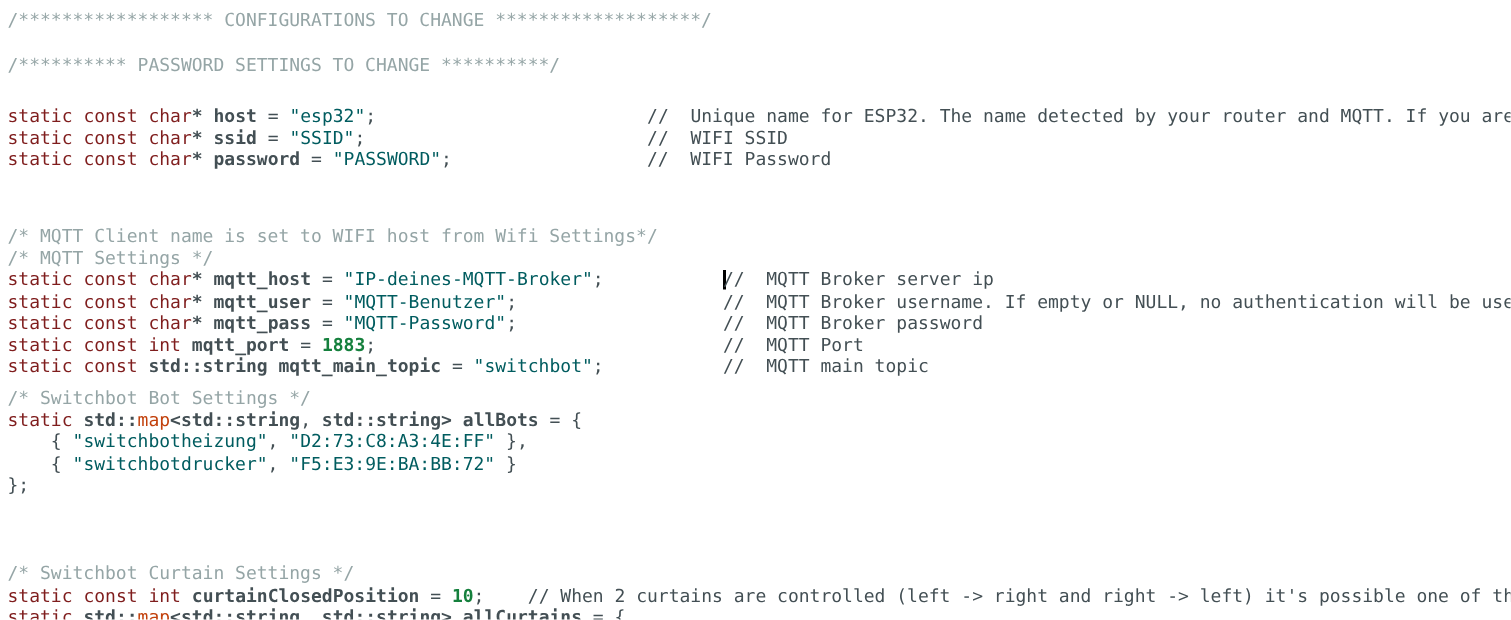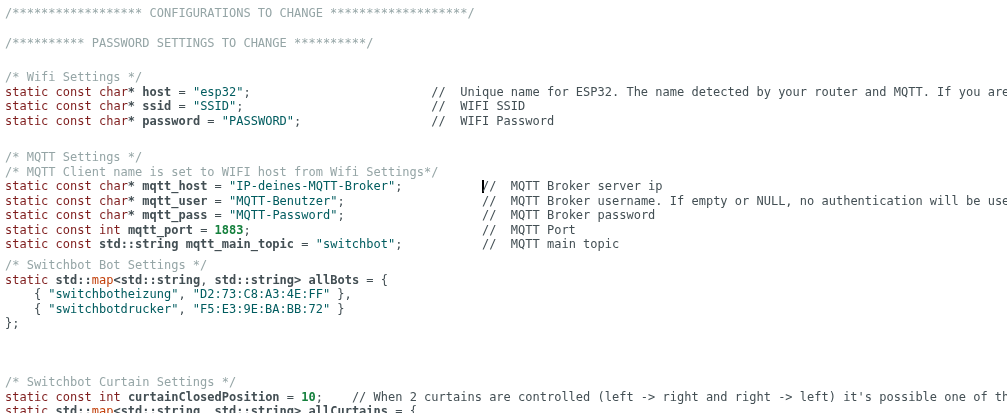--- a/index.html
+++ b/index.html
@@ -45,28 +45,27 @@
 <body>
 
 <div class="editor">
     <div class="section" style="top: 6px;">
       <div class="line"><span class="tok-cm1">/****************** CONFIGURATIONS TO CHANGE *******************/</span></div>
     </div>
     <div class="section" style="top: 36px;">
       <div class="line"><span class="tok-cm1">/********** PASSWORD SETTINGS TO CHANGE **********/</span></div>
     </div>
     <div class="section" style="top: 70px;">
-      <div class="line"><span class="tok-cm1">/* Wifi Settings */</span></div>
       <div class="line"><span class="tok-kw">static</span><span class="tok-op"> </span><span class="tok-kw">const</span><span class="tok-op"> </span><span class="tok-kw">char</span><span class="tok-id">*</span><span class="tok-op"> </span><span class="tok-id">host</span><span class="tok-op"> = </span><span class="tok-str">"esp32"</span><span class="tok-op">;</span><span class="tok-op">                         </span><span class="tok-cm2">//  Unique name for ESP32. The name detected by your router and MQTT. If you are usi</span></div>
       <div class="line"><span class="tok-kw">static</span><span class="tok-op"> </span><span class="tok-kw">const</span><span class="tok-op"> </span><span class="tok-kw">char</span><span class="tok-id">*</span><span class="tok-op"> </span><span class="tok-id">ssid</span><span class="tok-op"> = </span><span class="tok-str">"SSID"</span><span class="tok-op">;</span><span class="tok-op">                          </span><span class="tok-cm2">//  WIFI SSID</span></div>
       <div class="line"><span class="tok-kw">static</span><span class="tok-op"> </span><span class="tok-kw">const</span><span class="tok-op"> </span><span class="tok-kw">char</span><span class="tok-id">*</span><span class="tok-op"> </span><span class="tok-id">password</span><span class="tok-op"> = </span><span class="tok-str">"PASSWORD"</span><span class="tok-op">;</span><span class="tok-op">                  </span><span class="tok-cm2">//  WIFI Password</span></div>
     </div>
     <div class="section" style="top: 150px;">
+      <div class="line"><span class="tok-cm1">/* MQTT Client name is set to WIFI host from Wifi Settings*/</span></div>
       <div class="line"><span class="tok-cm1">/* MQTT Settings */</span></div>
-      <div class="line"><span class="tok-cm1">/* MQTT Client name is set to WIFI host from Wifi Settings*/</span></div>
       <div class="line"><span class="tok-kw">static</span><span class="tok-op"> </span><span class="tok-kw">const</span><span class="tok-op"> </span><span class="tok-kw">char</span><span class="tok-id">*</span><span class="tok-op"> </span><span class="tok-id">mqtt_host</span><span class="tok-op"> = </span><span class="tok-str">"IP-deines-MQTT-Broker"</span><span class="tok-op">;</span><span class="tok-op">           </span><span class="caret"></span><span class="tok-cm2">//  MQTT Broker server ip</span></div>
       <div class="line"><span class="tok-kw">static</span><span class="tok-op"> </span><span class="tok-kw">const</span><span class="tok-op"> </span><span class="tok-kw">char</span><span class="tok-id">*</span><span class="tok-op"> </span><span class="tok-id">mqtt_user</span><span class="tok-op"> = </span><span class="tok-str">"MQTT-Benutzer"</span><span class="tok-op">;</span><span class="tok-op">                   </span><span class="tok-cm2">//  MQTT Broker username. If empty or NULL, no authentication will be used</span></div>
       <div class="line"><span class="tok-kw">static</span><span class="tok-op"> </span><span class="tok-kw">const</span><span class="tok-op"> </span><span class="tok-kw">char</span><span class="tok-id">*</span><span class="tok-op"> </span><span class="tok-id">mqtt_pass</span><span class="tok-op"> = </span><span class="tok-str">"MQTT-Password"</span><span class="tok-op">;</span><span class="tok-op">                   </span><span class="tok-cm2">//  MQTT Broker password</span></div>
       <div class="line"><span class="tok-kw">static</span><span class="tok-op"> </span><span class="tok-kw">const</span><span class="tok-op"> </span><span class="tok-kw">int</span><span class="tok-op"> </span><span class="tok-id">mqtt_port</span><span class="tok-op"> = </span><span class="tok-num">1883</span><span class="tok-op">;</span><span class="tok-op">                                </span><span class="tok-cm2">//  MQTT Port</span></div>
       <div class="line"><span class="tok-kw">static</span><span class="tok-op"> </span><span class="tok-kw">const</span><span class="tok-op"> </span><span class="tok-id">std::string</span><span class="tok-op"> </span><span class="tok-id">mqtt_main_topic</span><span class="tok-op"> = </span><span class="tok-str">"switchbot"</span><span class="tok-op">;</span><span class="tok-op">           </span><span class="tok-cm2">//  MQTT main topic</span></div>
     </div>
     <div class="section" style="top: 258px;">
       <div class="line"><span class="tok-cm1">/* Switchbot Bot Settings */</span></div>
       <div class="line"><span class="tok-kw">static</span><span class="tok-op"> </span><span class="tok-id">std::</span><span class="tok-fn">map</span><span class="tok-id">&lt;</span><span class="tok-id">std::string</span><span class="tok-op">, </span><span class="tok-id">std::string</span><span class="tok-id">&gt;</span><span class="tok-op"> </span><span class="tok-id">allBots</span><span class="tok-op"> = {</span></div>
       <div class="line"><span class="tok-op">    { </span><span class="tok-str">"switchbotheizung"</span><span class="tok-op">, </span><span class="tok-str">"D2:73:C8:A3:4E:FF"</span><span class="tok-op"> },</span></div>

